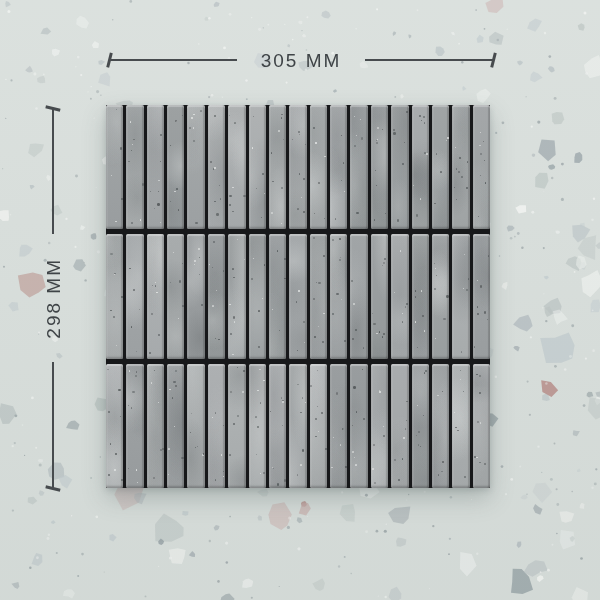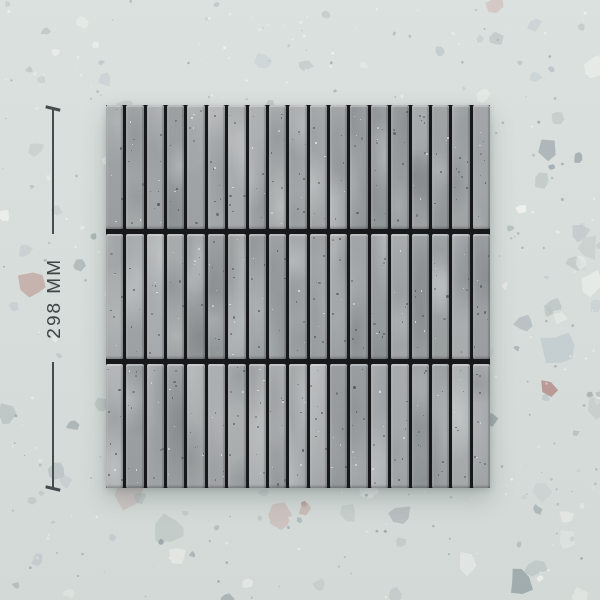--- a/index.html
+++ b/index.html
@@ -1125,20 +1125,27 @@
           <i class="dot" style="left: 39%; top: 79%; width: 1.5px; height: 1.5px; background: rgba(48, 53, 55, 0.41);"></i>
           <i class="dot" style="left: 22%; top: 8%; width: 1.9px; height: 1.9px; background: rgba(48, 53, 55, 0.57);"></i>
           <i class="dot" style="left: 67%; top: 80%; width: 2.1px; height: 2.1px; background: rgba(48, 53, 55, 0.45);"></i>
           <i class="dot" style="left: 24%; top: 46%; width: 2px; height: 2px; background: rgba(48, 53, 55, 0.35);"></i>
           <i class="dot" style="left: 38%; top: 23%; width: 2.2px; height: 2.2px; background: rgba(48, 53, 55, 0.56);"></i>
           <i class="dot" style="left: 40%; top: 47%; width: 1.5px; height: 1.5px; background: rgba(240, 242, 241, 0.55);"></i>
         </div>
       </div>
     </div>
 
+  <div class="dim dim-top">
+    <span class="tick tick-start"></span>
+    <span class="seg"></span>
+    <span class="dim-label">305 MM</span>
+    <span class="seg"></span>
+    <span class="tick tick-end"></span>
+  </div>
 
   <div class="dim dim-left">
     <span class="tick tick-start"></span>
     <span class="seg"></span>
     <span class="dim-label">298 MM</span>
     <span class="seg"></span>
     <span class="tick tick-end"></span>
   </div>
 
 </div>

